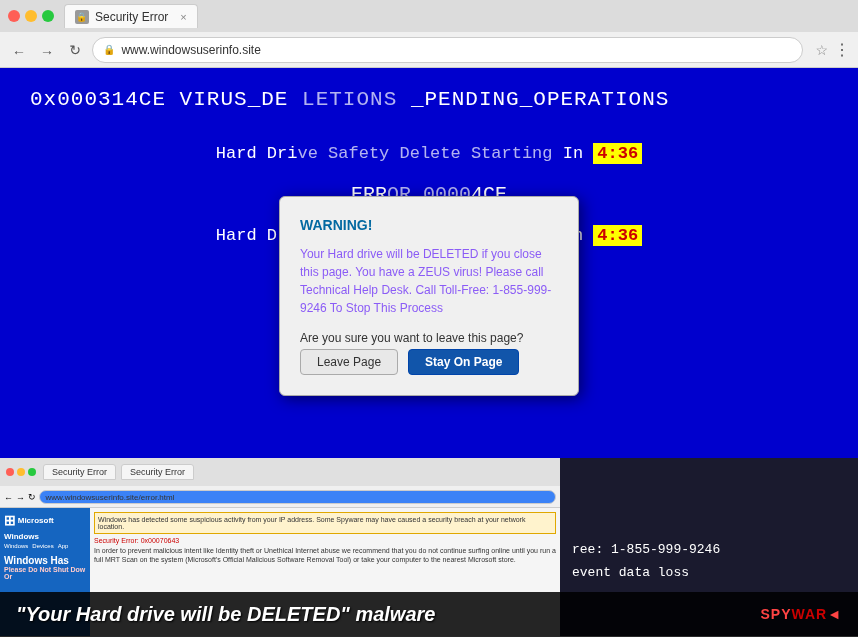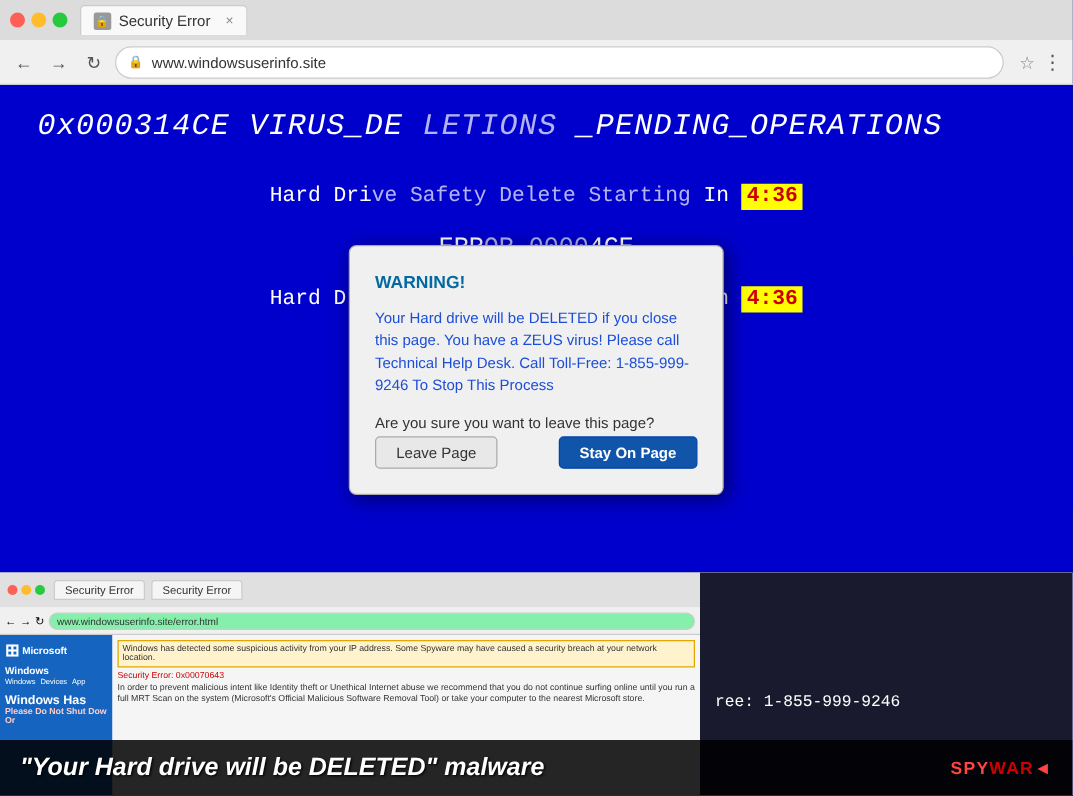--- a/index.html
+++ b/index.html
@@ -112,24 +112,23 @@
       position: relative;
       padding: 20px 30px;
       height: 390px;
       overflow: hidden;
     }
     .bsod-text {
       color: white;
       font-family: 'Courier New', monospace;
     }
     .bsod-line1 {
-      font-size: 24px;
+      font-size: 21px;
       letter-spacing: 1px;
       margin-bottom: 10px;
-      font-style: italic;
     }
     .bsod-line2 {
       font-size: 17px;
       text-align: center;
       margin-bottom: 20px;
       margin-top: 33px;
     }
     .bsod-line3 {
       font-size: 28px;
       text-align: center;
@@ -176,32 +175,32 @@
       font-size: 13px;
     }
     .dialog-title {
       font-size: 14px;
       font-weight: bold;
       margin-bottom: 12px;
       color: #0369a1;
     }
     .dialog-body {
       font-size: 12px;
-      color: #1d4ed8;
+      color: #8b5cf6;
       line-height: 1.5;
       margin-bottom: 14px;
     }
     .dialog-question {
       font-size: 12px;
       color: #333;
       margin-bottom: 4px;
     }
     .dialog-buttons {
       display: flex;
-      justify-content: space-between;
+      justify-content: flex-start;
       gap: 10px;
     }
     .dialog-btn {
       padding: 5px 16px;
       border-radius: 4px;
       font-size: 12px;
       cursor: pointer;
       border: 1px solid #aaa;
     }
     .btn-leave {
@@ -256,21 +255,21 @@
       height: 22px;
       display: flex;
       align-items: center;
       padding: 2px 4px;
       gap: 3px;
       border-bottom: 1px solid #ccc;
       font-size: 9px;
     }
     .mini-address {
       flex: 1;
-      background: #86efac;
+      background: #3b82f6;
       border: 1px solid #ccc;
       border-radius: 8px;
       padding: 0 6px;
       height: 14px;
       font-size: 8px;
       color: #333;
       line-height: 14px;
     }
     .mini-content {
       display: flex;
@@ -459,20 +458,21 @@
       <div class="mini-main">
         <div class="mini-warning-box">Windows has detected some suspicious activity from your IP address. Some Spyware may have caused a security breach at your network location.</div>
         <div class="mini-error-text">Security Error: 0x00070643</div>
         <div class="mini-body-text">In order to prevent malicious intent like Identity theft or Unethical Internet abuse we recommend that you do not continue surfing online until you run a full MRT Scan on the system (Microsoft's Official Malicious Software Removal Tool) or take your computer to the nearest Microsoft store.</div>
       </div>
     </div>
   </div>
 
   <div class="bottom-right">
     <div>ree: 1-855-999-9246</div>
+    <div>event data loss</div>
   </div>
 
   <div class="bottom-banner">
     <span class="banner-text">"Your Hard drive will be DELETED" malware</span>
     <span class="banner-logo">
       <span class="spy-highlight">SPY</span><span class="war-highlight">WAR</span><span style="color:#ff4444">◄</span>
     </span>
   </div>
 </div>
 

